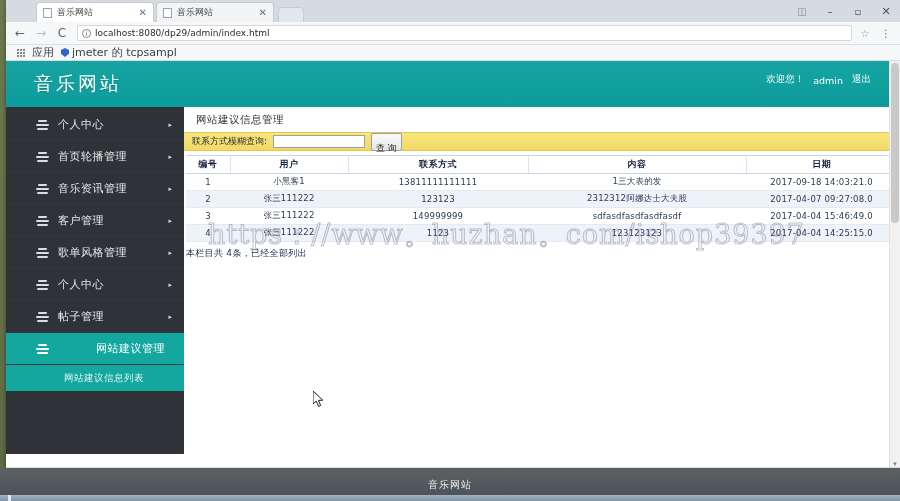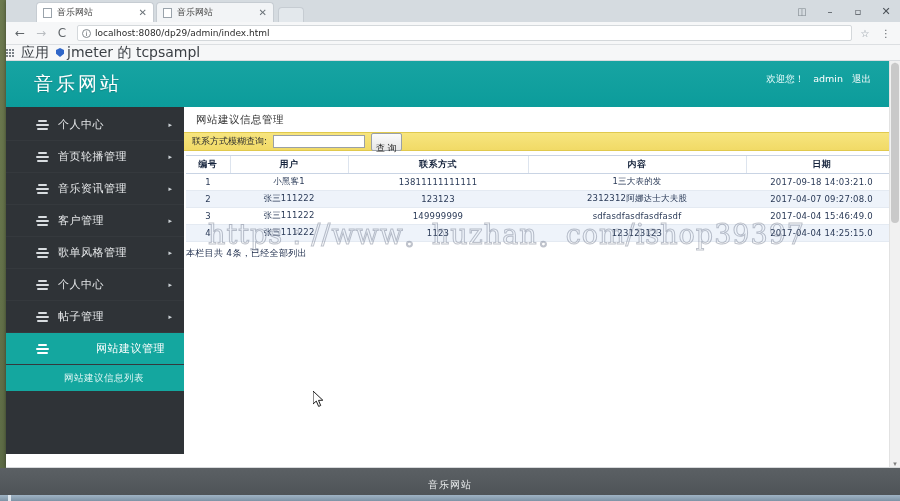--- a/index.html
+++ b/index.html
@@ -129,22 +129,22 @@
   .url { font-size: 9px; color: #2b2b2b; white-space: nowrap; }
   .star { color: #86909a; font-size: 10px; }
   .menu-dots { color: #5f6468; font-size: 10px; letter-spacing: 0; }
 
   
   .bookmarks {
     height: 16px;
     background: #f6f7f8;
     border-bottom: 1px solid #d9dcdf;
     display: flex; align-items: center;
-    gap: 7px; padding: 0 0;
-    font-size: 14px; color: #3a3f44;
+    gap: 7px; padding: 0 11px;
+    font-size: 11px; color: #3a3f44;
   }
   .grid-icon {
     display: grid;
     grid-template-columns: repeat(3,2px);
     grid-template-rows: repeat(3,2px);
     gap: 1px;
   }
   .grid-icon i { background: #7b8288; width: 2px; height: 2px; display:block;}
   .bm { display: flex; align-items: center; gap: 3px; white-space: nowrap; }
   .shield {
@@ -175,21 +175,21 @@
     position: relative;
   }
   .site-title {
     color: #ffffff;
     font-size: 19px;
     letter-spacing: 3px;
     font-weight: normal;
     text-shadow: 0 1px 1px rgba(0,0,0,.18);
   }
   .user-area {
-    display: flex; align-items: flex-start;
+    display: flex; align-items: flex-end;
     gap: 9px;
     font-size: 9.5px;
     color: #eafdfd;
     position: absolute;
     right: 18px; top: 12px;
   }
   .user-area a { color: #ffffff; text-decoration: none; }
 
   
   .layout { display: flex; height: 347px; }

